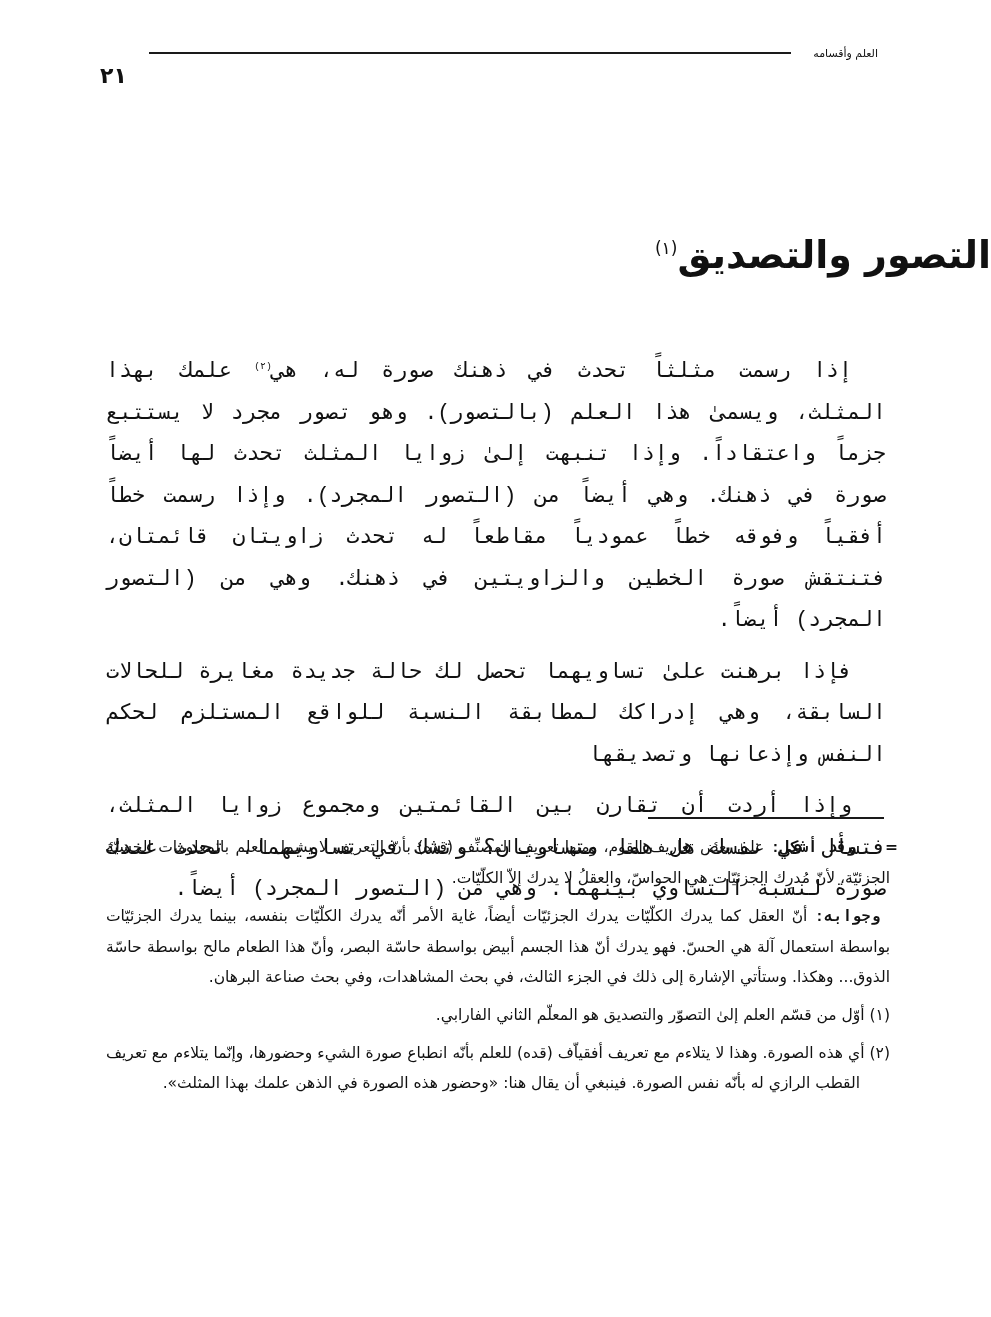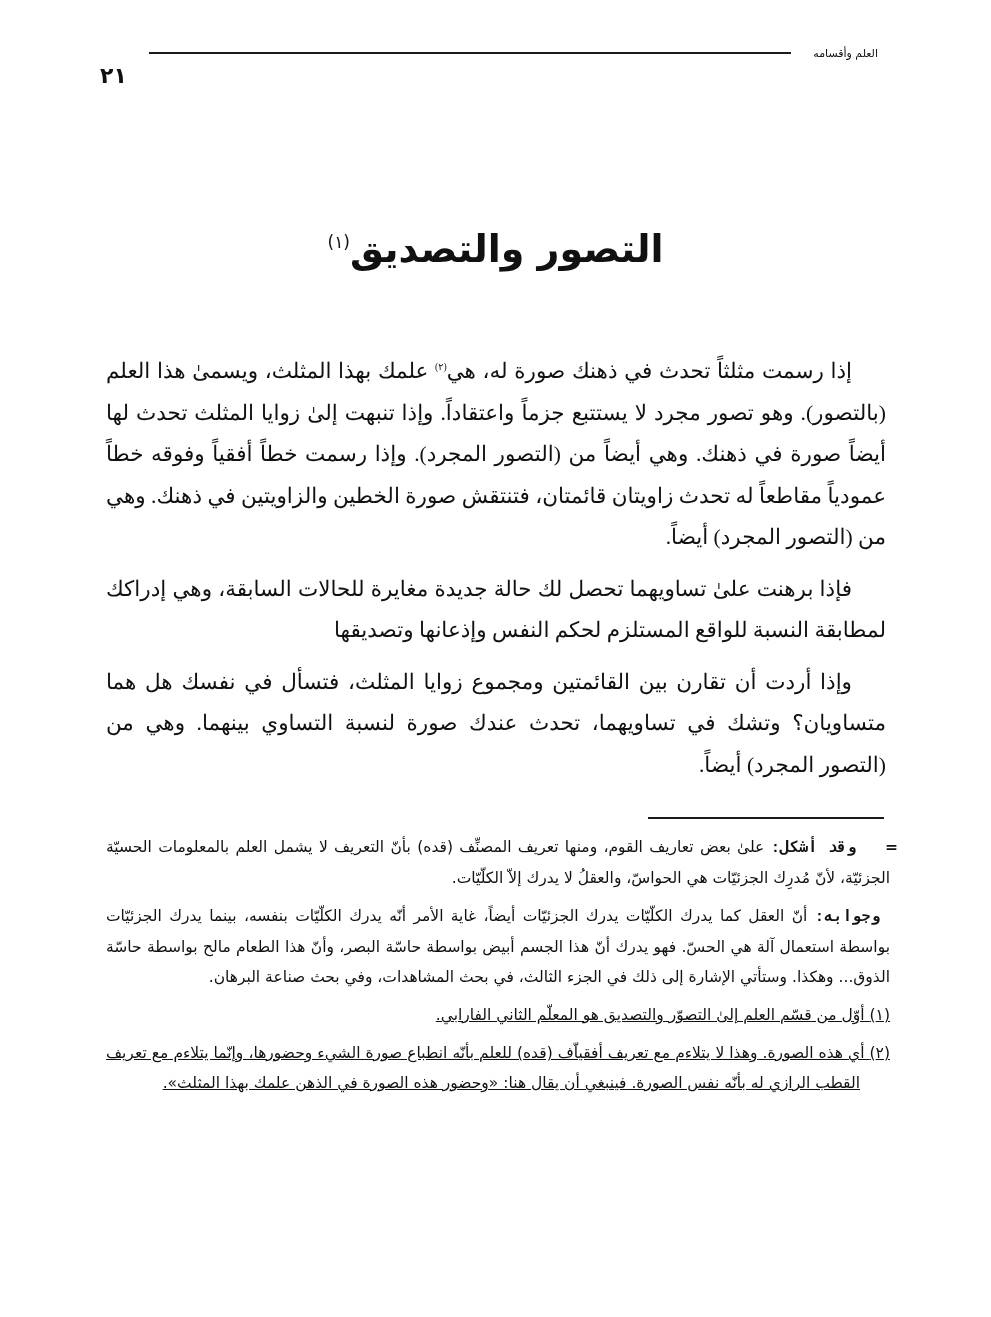--- a/index.html
+++ b/index.html
@@ -47,41 +47,41 @@
     .page-number {
       font-family: "DejaVu Sans", sans-serif;
       font-weight: bold;
       font-size: 22px;
       letter-spacing: 4px;
       margin-top: 44px;
     }
     
     .chapter-title {
       position: absolute;
-      top: 216px;
+      top: 222px;
       left: 0;
       width: 991px;
-      text-align: center;
+      text-align: right;
       font-family: "DejaVu Sans", sans-serif;
       font-weight: bold;
       font-size: 38px;
       line-height: 52px;
     }
     .chapter-title sup, .body-text sup {
       font-size: 0.45em;
       vertical-align: super;
       font-weight: normal;
     }
     
     .body-text {
       position: absolute;
       top: 346px;
       left: 106px;
       width: 780px;
-      font-family: Liberation Serif, serif;
+      font-family: Liberation Mono, monospace;
       font-size: 21.5px;
       line-height: 41.5px;
       text-align: justify;
       text-align-last: right;
     }
     .body-text p {
       margin: 0 0 10px 0;
       text-indent: 34px;
     }
     
@@ -129,21 +129,20 @@
       display: block;
     }
     .bold-lead {
       font-weight: bold;
       font-family: Liberation Mono, monospace;
     }
     .fn-hang {
       padding-right: 30px;
       text-indent: -30px;
       display: block;
-      text-decoration: underline;
     }
   </style>
 </head>
 <body>
 
 <div class="page">
 
   <div class="running-header">
     <span class="running-title">العلم وأقسامه</span>
     <span class="header-rule"></span>

